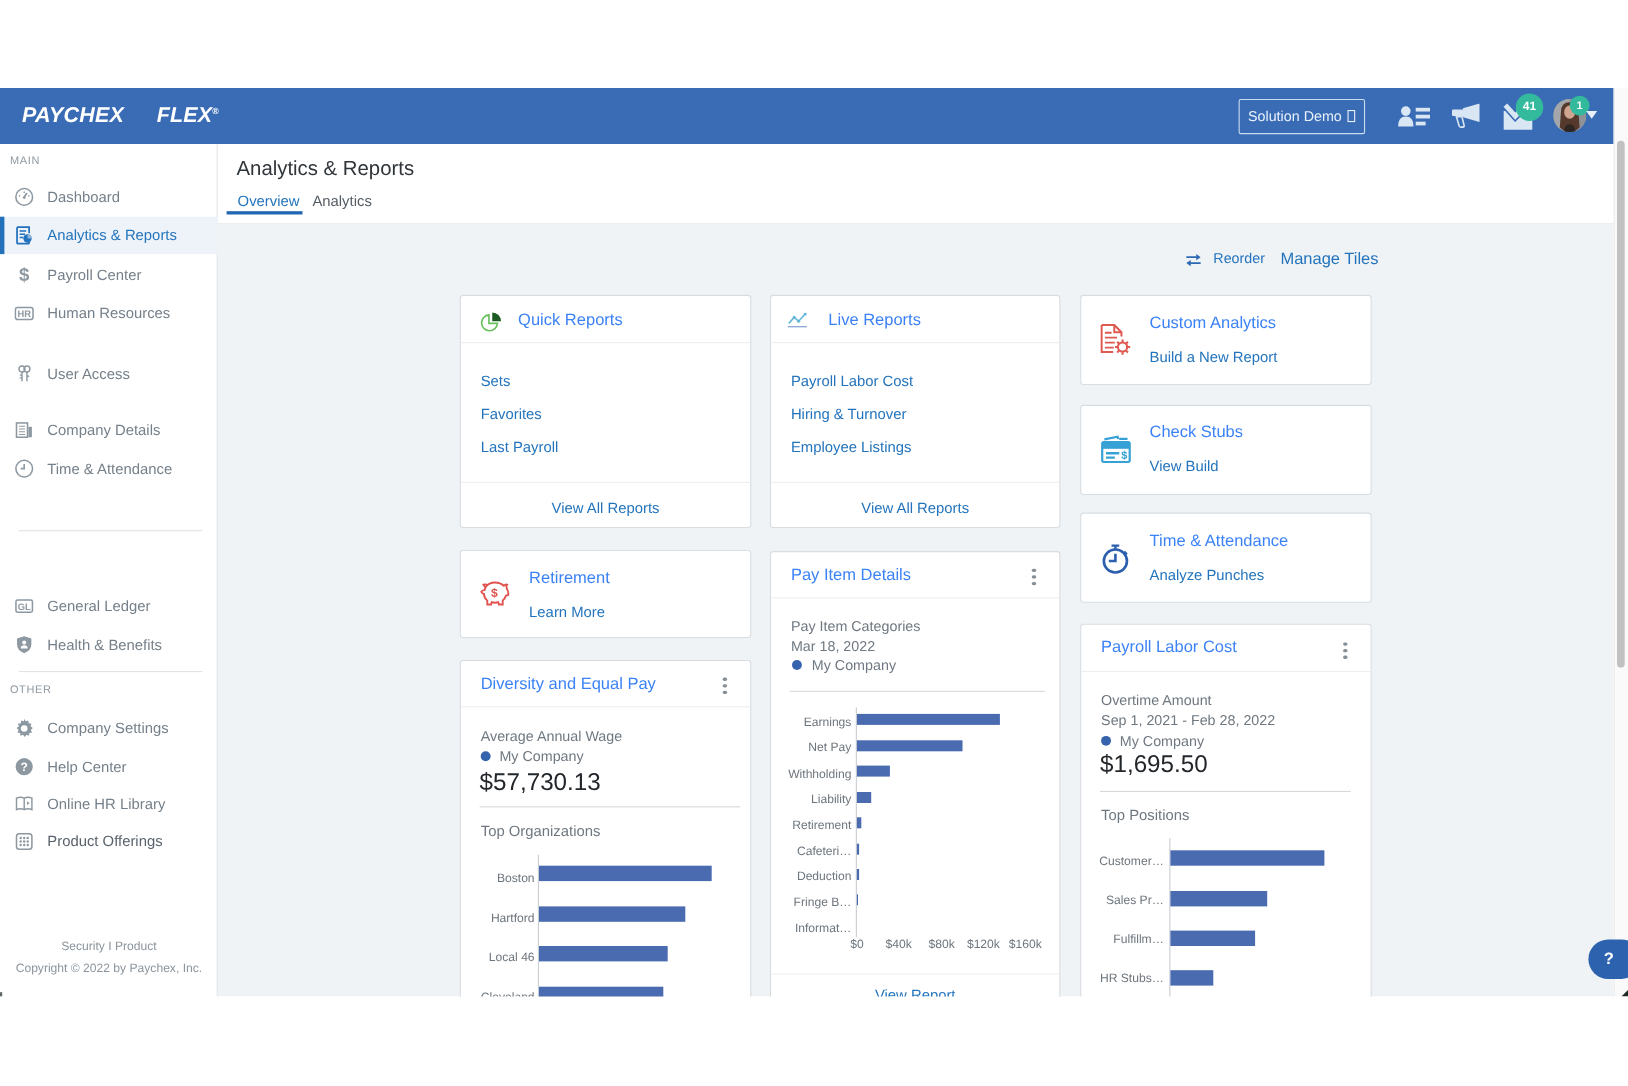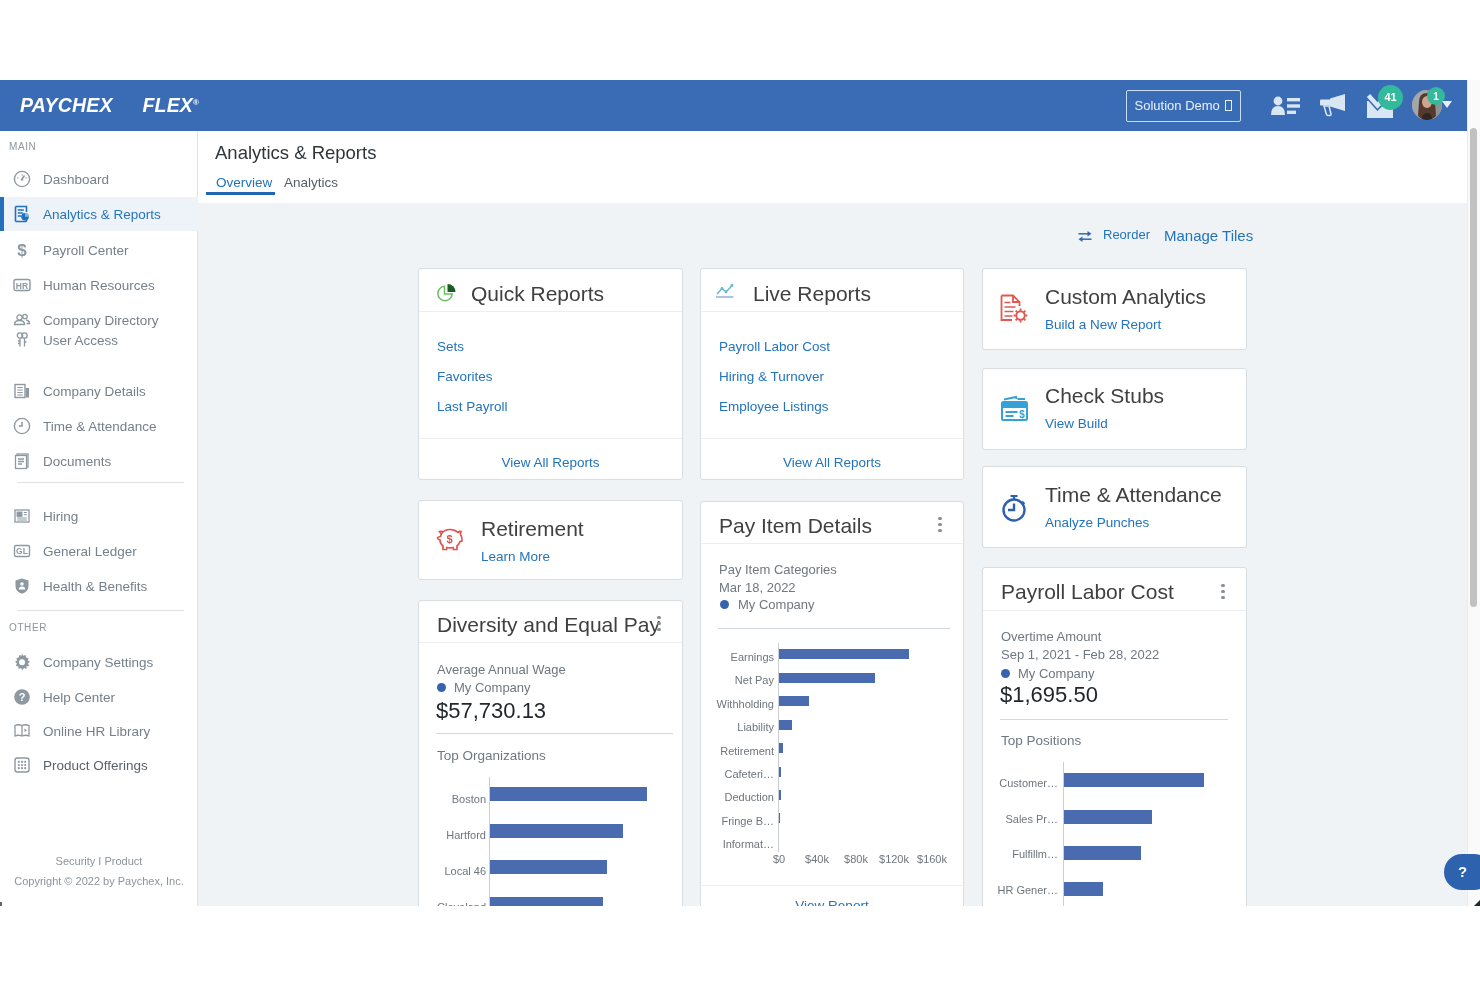--- a/index.html
+++ b/index.html
@@ -29,21 +29,21 @@
 #pagetitle{position:absolute;left:17px;top:11px;font-size:18.5px;color:#30353a;}
 .tab{position:absolute;top:44px;font-size:13.5px;}
 #tab1{left:18px;color:#2374bc;}
 #tab2{left:86px;color:#555d64;}
 #tabline{position:absolute;left:8px;top:61px;width:69px;height:3px;background:#2066b1;}
 #tabborder{position:absolute;left:0;top:72px;width:1269px;border-top:1px solid #d8dce0;}
 #content{position:absolute;top:123px;left:198px;width:1269px;height:703px;background:#eff3f6;}
 
 .card{position:absolute;background:#fff;border:1px solid #d8dde2;border-radius:3px;}
 .chead{position:absolute;top:0;left:0;right:0;height:43px;border-bottom:1px solid #eceef0;}
-.ctitle{position:absolute;left:18px;top:13px;font-size:21px;color:#404040;white-space:nowrap;}
+.ctitle{position:absolute;left:18px;top:13px;font-size:15px;color:#3b82f6;white-space:nowrap;}
 .kebab{position:absolute;right:14px;top:12px;width:18px;height:20px;}
 .kebab i{display:block;width:3.5px;height:3.5px;border-radius:50%;background:#878f96;margin:2.5px auto;}
 .link{color:#2374bc;font-size:13.5px;position:absolute;white-space:nowrap;}
 .gtxt{color:#6f7880;position:absolute;white-space:nowrap;}
 .bignum{position:absolute;font-size:22px;color:#23272b;white-space:nowrap;}
 .dot{position:absolute;width:9px;height:9px;border-radius:50%;background:#3663ad;}
 .hr{position:absolute;border-top:1px solid #d4d9dd;}
 .bar{position:absolute;background:#4a6bb0;}
 .axisv{position:absolute;width:1px;background:#c9ced3;}
 .blabel{position:absolute;font-size:11px;color:#6d757d;text-align:right;white-space:nowrap;}
@@ -126,31 +126,20 @@
       </div>
     <div class="sitem" style="top:137px">
         <span class="ic">
       <svg width="18" height="18" viewBox="0 0 18 18">
             <rect x="1" y="3.5" width="16" height="11" rx="2" fill="none" stroke="#8d98a1" stroke-width="1.4"></rect>
             <text x="9" y="12.6" text-anchor="middle" font-size="8.5" font-weight="bold" fill="#8d98a1" font-family="Liberation Sans">HR</text>
           </svg>
       </span>
         <span class="txt">Human Resources</span>
       </div>
-    <div class="sitem" style="top:172px">
-        <span class="ic">
-      <svg width="18" height="18" viewBox="0 0 18 18" fill="none" stroke="#8d98a1" stroke-width="1.3">
-            <circle cx="6.5" cy="6.5" r="2.6"></circle>
-            <path d="M1.5 13.5 q0-4 5-4 q5 0 5 4 z"></path>
-            <circle cx="12" cy="5.5" r="2.2"></circle>
-            <path d="M13 9 q3.5.4 3.5 3.5 l-3 0"></path>
-          </svg>
-      </span>
-        <span class="txt">Company Directory</span>
-      </div>
     <div class="sitem" style="top:192px">
         <span class="ic">
       <svg width="18" height="18" viewBox="0 0 18 18" fill="none" stroke="#8d98a1" stroke-width="1.3">
             <circle cx="7" cy="4.5" r="2.7"></circle>
             <circle cx="11.5" cy="4.5" r="2.7"></circle>
             <path d="M7 7.2 L7 15.5 M11.5 7.2 L11.5 15.5 M7 10 l-2 0 M7 12.5 l-2 0 M11.5 11 l2 0"></path>
           </svg>
       </span>
         <span class="txt">User Access</span>
       </div>
@@ -166,41 +155,21 @@
       </div>
     <div class="sitem" style="top:278px">
         <span class="ic">
       <svg width="18" height="18" viewBox="0 0 18 18" fill="none" stroke="#8d98a1" stroke-width="1.4">
             <circle cx="9" cy="9" r="7.6"></circle>
             <path d="M9 4.8 L9 9 L5.8 9" stroke-width="1.5"></path>
           </svg>
       </span>
         <span class="txt">Time &amp; Attendance</span>
       </div>
-    <div class="sitem" style="top:313px">
-        <span class="ic">
-      <svg width="18" height="18" viewBox="0 0 18 18" fill="none" stroke="#8d98a1" stroke-width="1.3">
-            <rect x="4" y="2" width="11" height="13"></rect>
-            <rect x="2.5" y="3.5" width="11" height="13" fill="#fff"></rect>
-            <path d="M5 7 h6 M5 9.5 h6 M5 12 h4"></path>
-          </svg>
-      </span>
-        <span class="txt">Documents</span>
-      </div>
     <div class="sdiv" style="top:351px"></div>
-    <div class="sitem" style="top:368px">
-        <span class="ic">
-      <svg width="18" height="18" viewBox="0 0 18 18" fill="none" stroke="#8d98a1" stroke-width="1.3">
-            <rect x="2" y="3" width="14" height="12"></rect>
-            <rect x="4.2" y="5.2" width="4.6" height="4" fill="#8d98a1"></rect>
-            <path d="M10.8 5.5 h3 M10.8 7.8 h3 M4.2 11 h9.6 M4.2 13 h9.6" stroke-width="1.1"></path>
-          </svg>
-      </span>
-        <span class="txt">Hiring</span>
-      </div>
     <div class="sitem" style="top:403px">
         <span class="ic">
       <svg width="18" height="18" viewBox="0 0 18 18">
             <rect x="1.5" y="3.5" width="15" height="11" rx="1.5" fill="none" stroke="#8d98a1" stroke-width="1.4"></rect>
             <text x="9" y="12.4" text-anchor="middle" font-size="8.5" font-weight="bold" fill="#8d98a1" font-family="Liberation Sans">GL</text>
           </svg>
       </span>
         <span class="txt">General Ledger</span>
       </div>
     <div class="sitem" style="top:438px">
@@ -408,21 +377,21 @@
       <div class="gtxt" style="left:18px;top:61px;font-size:13px">Overtime Amount</div>
       <div class="gtxt" style="left:18px;top:79px;font-size:13px">Sep 1, 2021 - Feb 28, 2022</div>
       <div class="dot" style="left:18px;top:101px"></div>
       <div class="gtxt" style="left:35px;top:98px;font-size:13px">My Company</div>
       <div class="bignum" style="left:17px;top:114px">$1,695.50</div>
       <div class="hr" style="left:17px;top:151px;width:228px"></div>
       <div class="gtxt" style="left:18px;top:165px;font-size:13.5px">Top Positions</div>
       <div class="blabel" style="left:3px;top:209px;width:72px">Customer…</div>
       <div class="blabel" style="left:3px;top:245px;width:72px">Sales Pr…</div>
       <div class="blabel" style="left:3px;top:280px;width:72px">Fulfillm…</div>
-      <div class="blabel" style="left:3px;top:316px;width:72px">HR Gener…</div>
+      <div class="blabel" style="left:3px;top:316px;width:72px">HR Stubs…</div>
       <div class="axisv" style="left:80px;top:194px;height:156px"></div>
       <div class="bar" style="left:81px;top:205px;width:140px;height:14px"></div>
       <div class="bar" style="left:81px;top:242px;width:88px;height:14px"></div>
       <div class="bar" style="left:81px;top:278px;width:77px;height:14px"></div>
       <div class="bar" style="left:81px;top:314px;width:39px;height:14px"></div>
     </div>
 
     <div class="card" id="dep" style="left:220px;top:397px;width:265px;height:330px">
       <div class="chead" style="height:42px"></div>
       <div class="ctitle" style="left:18px;top:12px">Diversity and Equal Pay</div>

